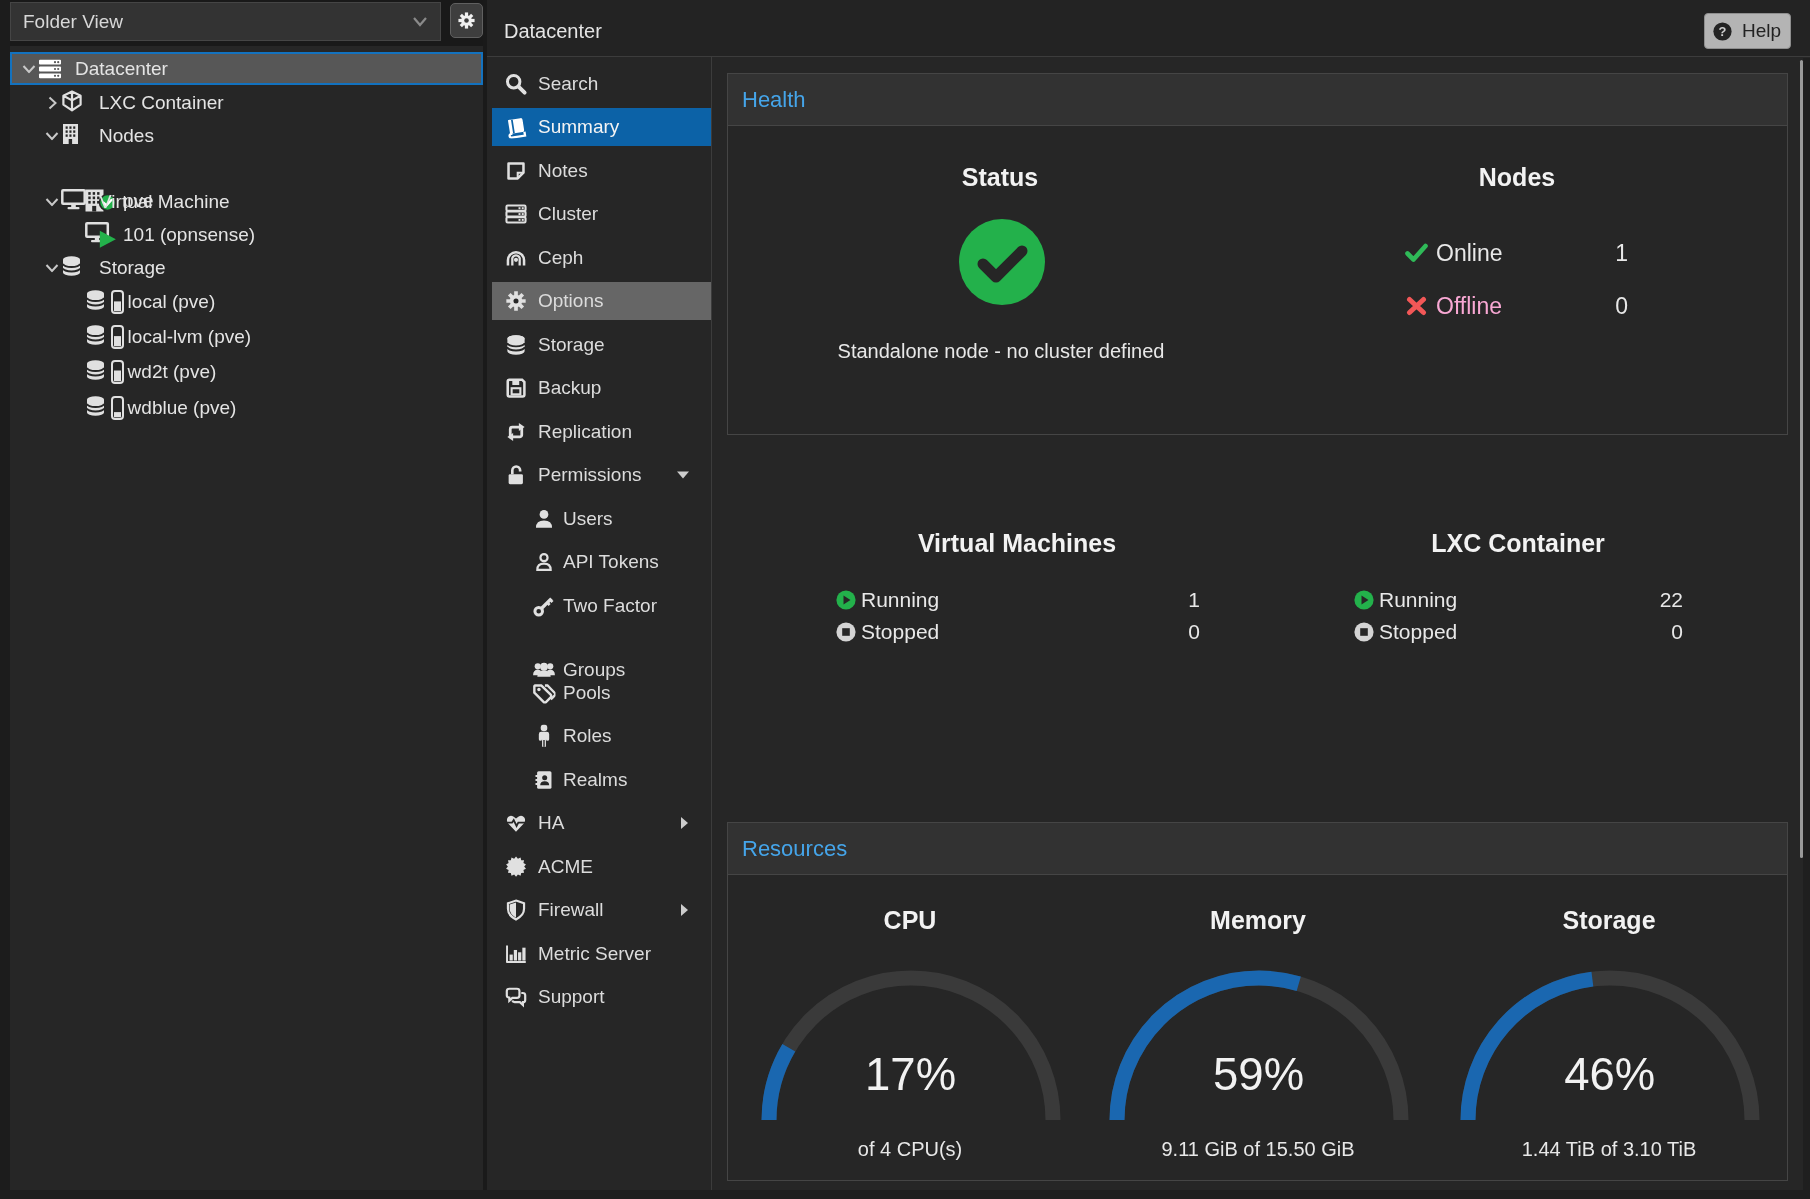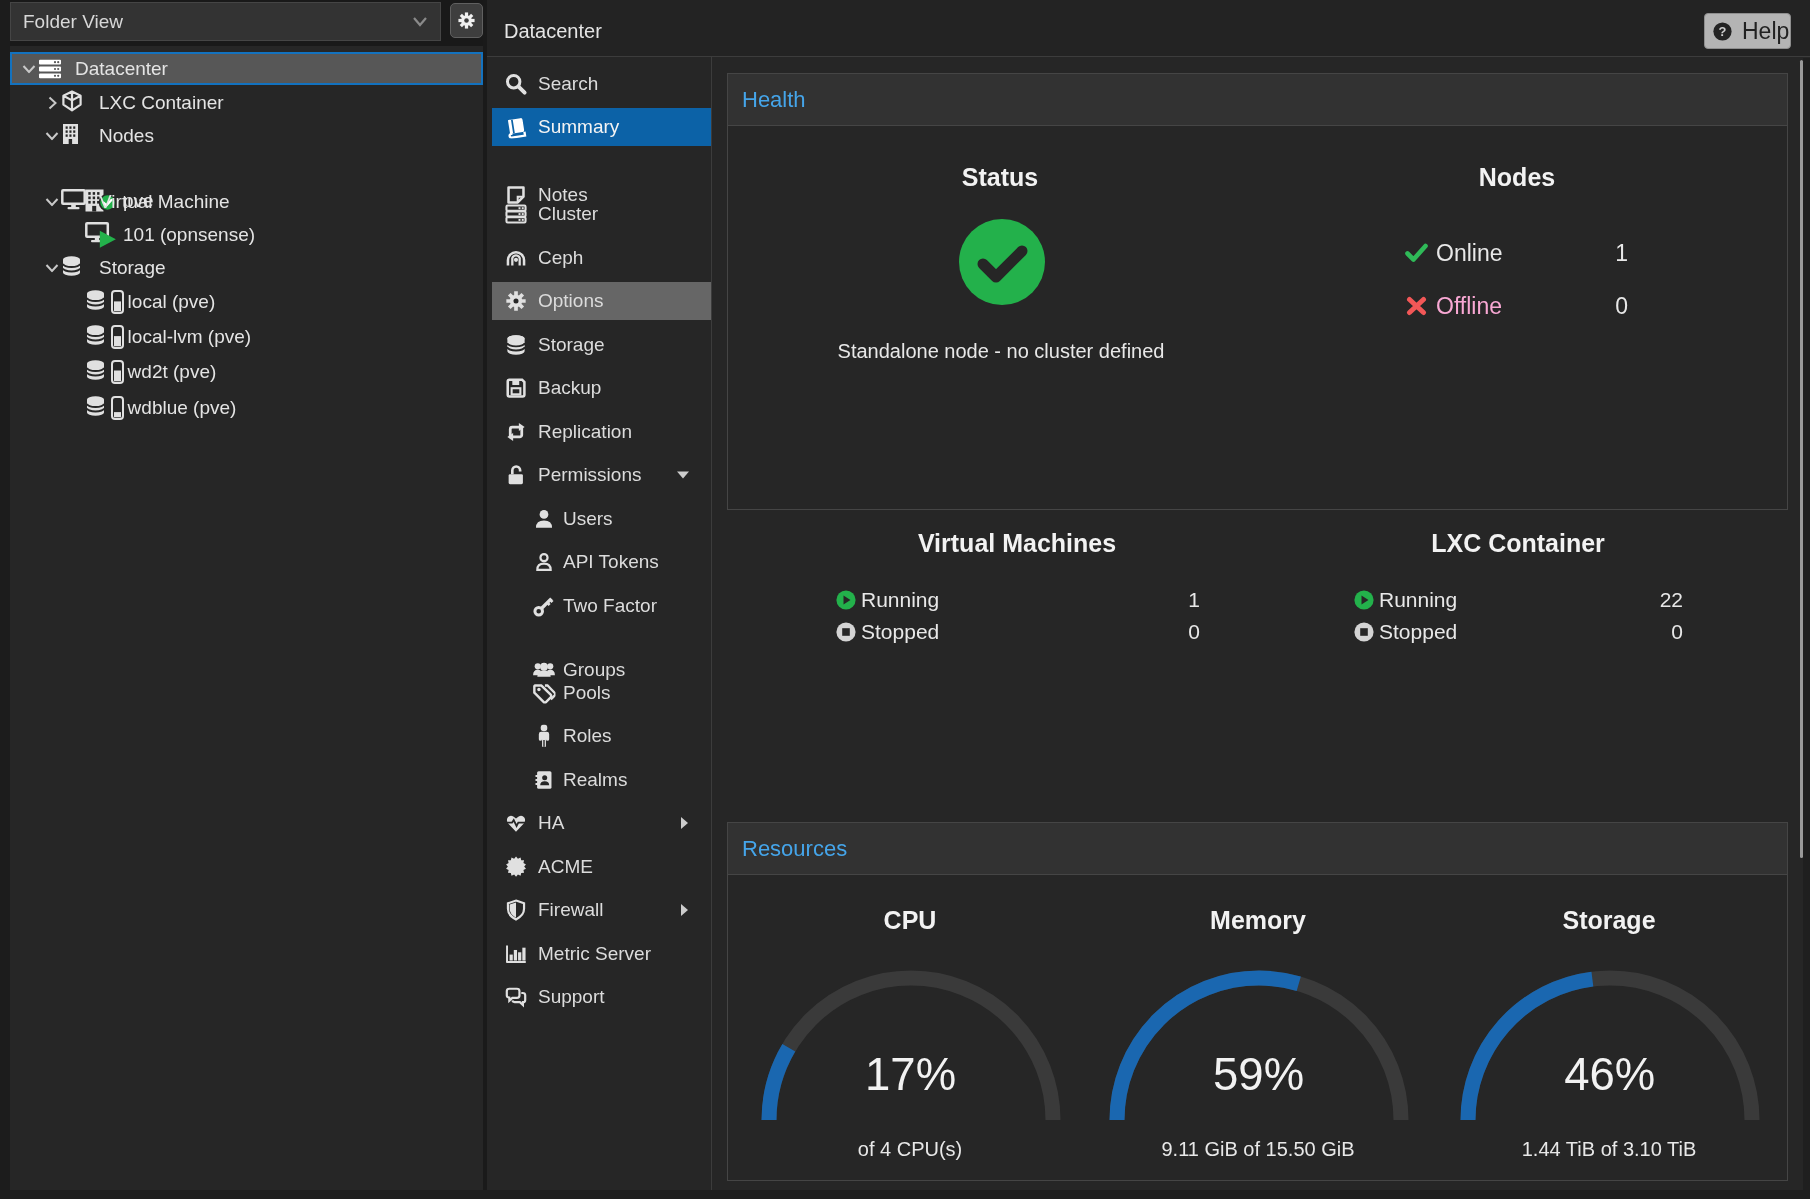--- a/index.html
+++ b/index.html
@@ -233,21 +233,21 @@
           <svg width="23" height="23" viewBox="0 0 20 20" style="position:absolute;left:50%;top:50%;transform:translate(-50%,-50%);">
             <g transform="rotate(-9 10 10)">
               <path d="M5 3 h10 a1.6 1.6 0 0 1 1.6 1.6 v9 a1.6 1.6 0 0 1 -1.6 1.6 h-10 z" fill="#fff"></path>
               <path d="M5 3 v12.2 a1.7 1.7 0 0 0 0 3.4 h11.6 v-3.4" fill="none" stroke="#fff" stroke-width="2"></path>
               <line x1="7.4" y1="3.4" x2="7.4" y2="15" stroke="#0c62a7" stroke-width="1.5"></line>
             </g>
           </svg>
         </span>
         <span class="lbl">Summary</span>
       </div>
-      <div class="navrow" style="top:151.8px;margin-top:24px;">
+      <div class="navrow" style="top:151.8px;">
         <span class="ico">
           <svg width="23" height="23" viewBox="0 0 20 20" style="position:absolute;left:50%;top:50%;transform:translate(-50%,-50%);">
             <path d="M3.5 3.5 h13 v8 l-5 5 h-8 z" fill="none" stroke="#e0e0e0" stroke-width="2.2" stroke-linejoin="round"></path>
             <path d="M16 11.5 h-4.5 v4.5" fill="none" stroke="#e0e0e0" stroke-width="1.8"></path>
           </svg>
         </span>
         <span class="lbl">Notes</span>
       </div>
       <div class="navrow" style="top:195.3px;">
         <span class="ico">
@@ -474,24 +474,24 @@
         </span>
         <span class="lbl">Support</span>
       </div>
     </div>
 
   <div class="abs" style="left:1704px;top:13px;width:87px;height:36px;background:#b4b4b4;border-radius:4px;border:1px solid #8e8e8e;">
     <svg class="abs" style="left:8px;top:8px;" width="19" height="19" viewBox="0 0 20 20">
         <circle cx="10" cy="10" r="9.6" fill="#242424"></circle>
         <text x="10" y="14.8" font-size="13.6" font-weight="bold" fill="#cfcfcf" text-anchor="middle" font-family="Liberation Sans,sans-serif">?</text>
       </svg>
-    <div class="vctr" style="position:absolute;left:37px;top:50%;color:#222;font-size:23px;">Help</div>
+    <div class="vctr" style="position:absolute;left:37px;top:50%;color:#222;font-size:19px;">Help</div>
   </div>
 
-  <div class="panel" style="top:73px;height:437px;">
+  <div class="panel" style="top:73px;height:362px;">
     <div class="phead">
         <div class="ptitle">Health</div>
       </div>
   </div>
   <div class="bold ctr abs" style="left:1000px;top:177px;">Status</div>
   <svg class="abs" style="left:959px;top:219px;" width="86" height="86" viewBox="0 0 86 86">
     <circle cx="43" cy="43" r="43" fill="#23b14b"></circle>
     <path d="M24 45 L37 58 L63 32" fill="none" stroke="#262626" stroke-width="11" stroke-linecap="round" stroke-linejoin="round"></path>
   </svg>
   <div class="txt ctr abs" style="left:1001px;top:351px;">Standalone node - no cluster defined</div>

